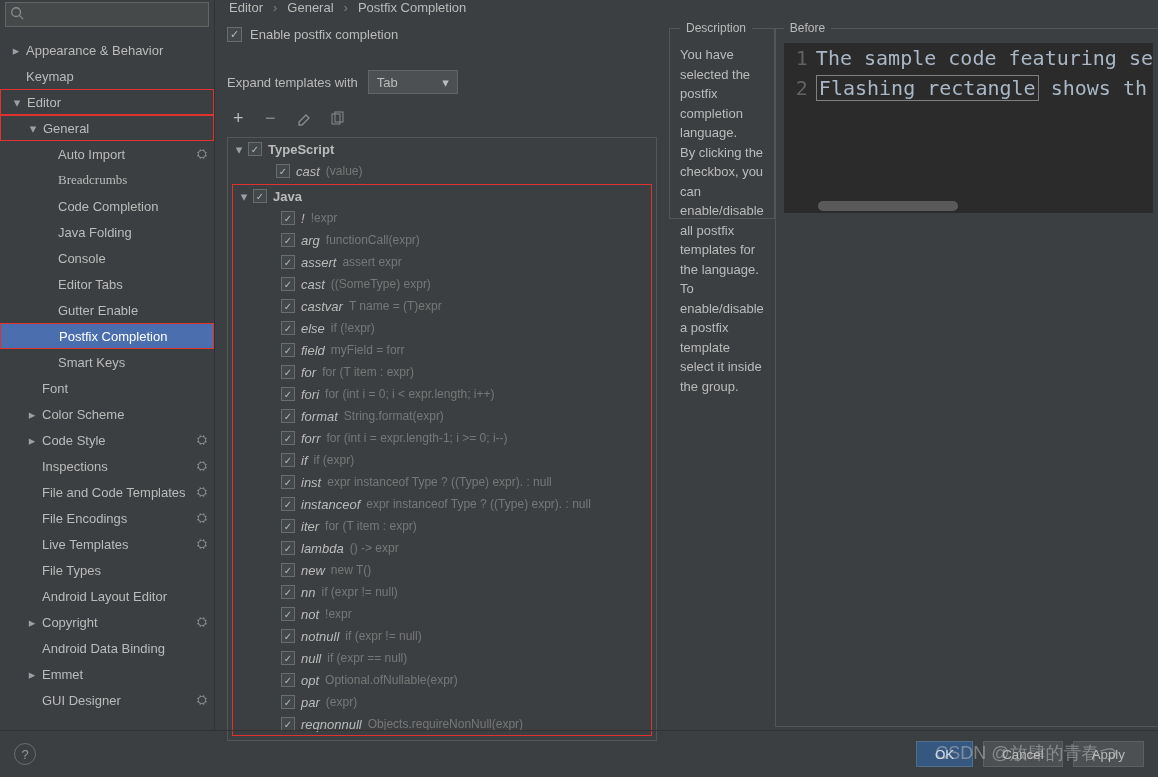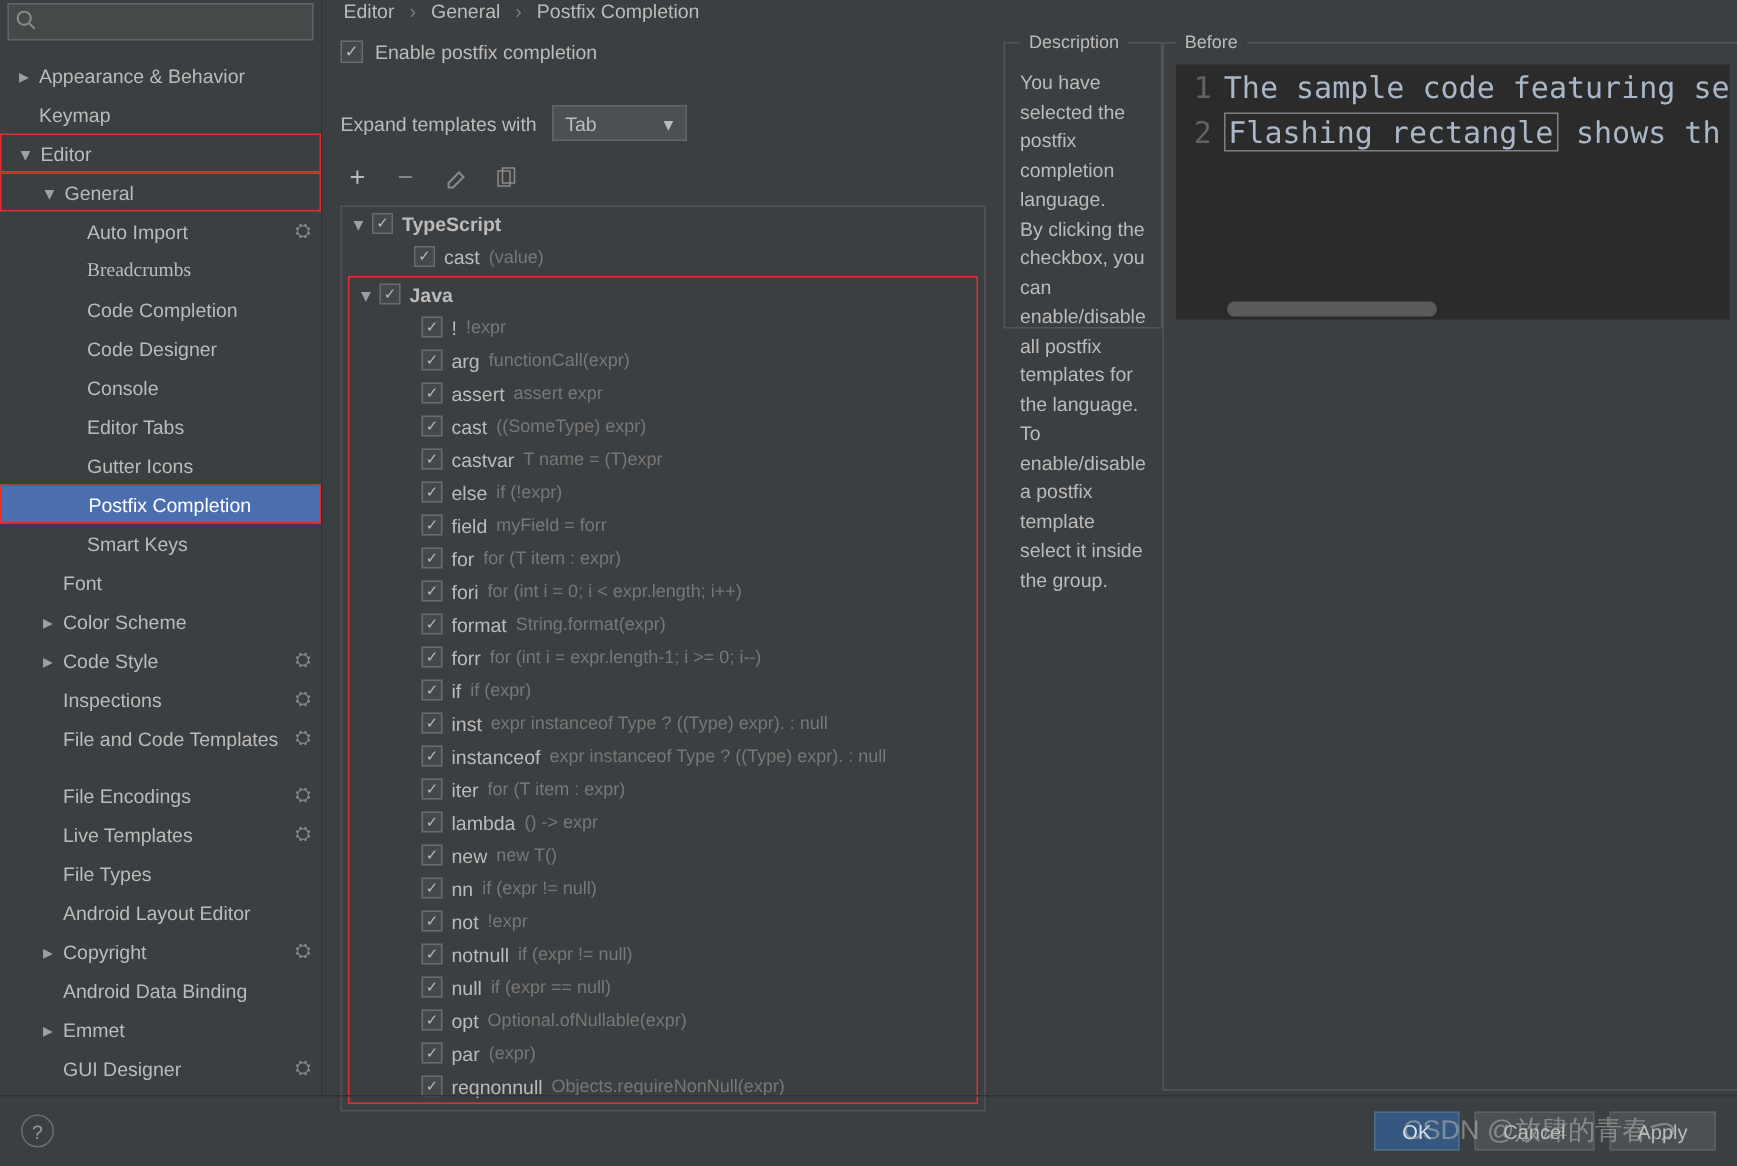--- a/index.html
+++ b/index.html
@@ -51,21 +51,21 @@
   .list-box {
     flex: 1; border: 1px solid #555; background: #3c3f41;
     position: relative; overflow: hidden; margin-top: 4px;
   }
   .lst-group, .lst-item { display: flex; align-items: center; height: 22px; padding-left: 4px; white-space: nowrap; }
   .lst-group .chev { width: 14px; color: #9aa0a6; text-align: center; }
   .lst-item .chev { width: 14px; }
   .gcb { width: 14px; height: 14px; border: 1px solid #6b6b6b; background: #43494a; margin: 0 6px 0 2px; display: inline-flex; align-items: center; justify-content: center; }
   .gcb.checked::after { content: "✓"; color: #bbb; font-size: 10px; }
   .g-label { font-weight: 600; color: #bbb; }
-  .i-label { color: #bbb; }
+  .i-label { color: #bbb; font-style: italic; }
   .i-hint { color: #777; margin-left: 6px; font-size: 12px; }
   .pad1 { padding-left: 32px; }
   .red-block { border: 1.5px solid #e03131; margin: 2px 4px 4px 4px; }
 
   .right-col { flex: 1; display: flex; }
   fieldset { border: 1px solid #555; padding: 10px 10px 10px 10px; position: relative; margin-bottom: 14px; }
   fieldset legend { padding: 0 6px; color: #bbb; font-size: 12px; }
   .desc-text { line-height: 1.5; color: #bbb; }
   .code-box { height: 170px; background: #2b2b2b; position: relative; overflow: hidden; }
   .code-line { display: flex; font-family: "Consolas","Menlo",monospace; font-size: 20px; height: 30px; align-items: center; }
@@ -132,33 +132,33 @@
           <div class="tree-item" style="padding-left: 38px; font-family: Liberation Serif, serif;">
             <span class="t-chevron"></span>
             <span class="t-label">Breadcrumbs</span>
           </div>
           <div class="tree-item" style="padding-left: 38px;">
             <span class="t-chevron"></span>
             <span class="t-label">Code Completion</span>
           </div>
           <div class="tree-item" style="padding-left: 38px;">
             <span class="t-chevron"></span>
-            <span class="t-label">Code Designer</span>
+            <span class="t-label">Java Folding</span>
           </div>
           <div class="tree-item" style="padding-left: 38px;">
             <span class="t-chevron"></span>
             <span class="t-label">Console</span>
           </div>
           <div class="tree-item" style="padding-left: 38px;">
             <span class="t-chevron"></span>
             <span class="t-label">Editor Tabs</span>
           </div>
           <div class="tree-item" style="padding-left: 38px;">
             <span class="t-chevron"></span>
-            <span class="t-label">Gutter Icons</span>
+            <span class="t-label">Gutter Enable</span>
           </div>
           <div class="tree-item selected hl-red" style="padding-left: 38px;">
             <span class="t-chevron"></span>
             <span class="t-label">Postfix Completion</span>
           </div>
           <div class="tree-item" style="padding-left: 38px;">
             <span class="t-chevron"></span>
             <span class="t-label">Smart Keys</span>
           </div>
           <div class="tree-item" style="padding-left: 22px;">
@@ -177,21 +177,21 @@
           <div class="tree-item" style="padding-left: 22px;">
             <span class="t-chevron"></span>
             <span class="t-label">Inspections</span>
             <span class="t-gear">⛭</span>
           </div>
           <div class="tree-item" style="padding-left: 22px;">
             <span class="t-chevron"></span>
             <span class="t-label">File and Code Templates</span>
             <span class="t-gear">⛭</span>
           </div>
-          <div class="tree-item" style="padding-left: 22px; margin-top: 12px;">
+          <div class="tree-item" style="padding-left: 22px;">
             <span class="t-chevron"></span>
             <span class="t-label">File Encodings</span>
             <span class="t-gear">⛭</span>
           </div>
           <div class="tree-item" style="padding-left: 22px;">
             <span class="t-chevron"></span>
             <span class="t-label">Live Templates</span>
             <span class="t-gear">⛭</span>
           </div>
           <div class="tree-item" style="padding-left: 22px;">

